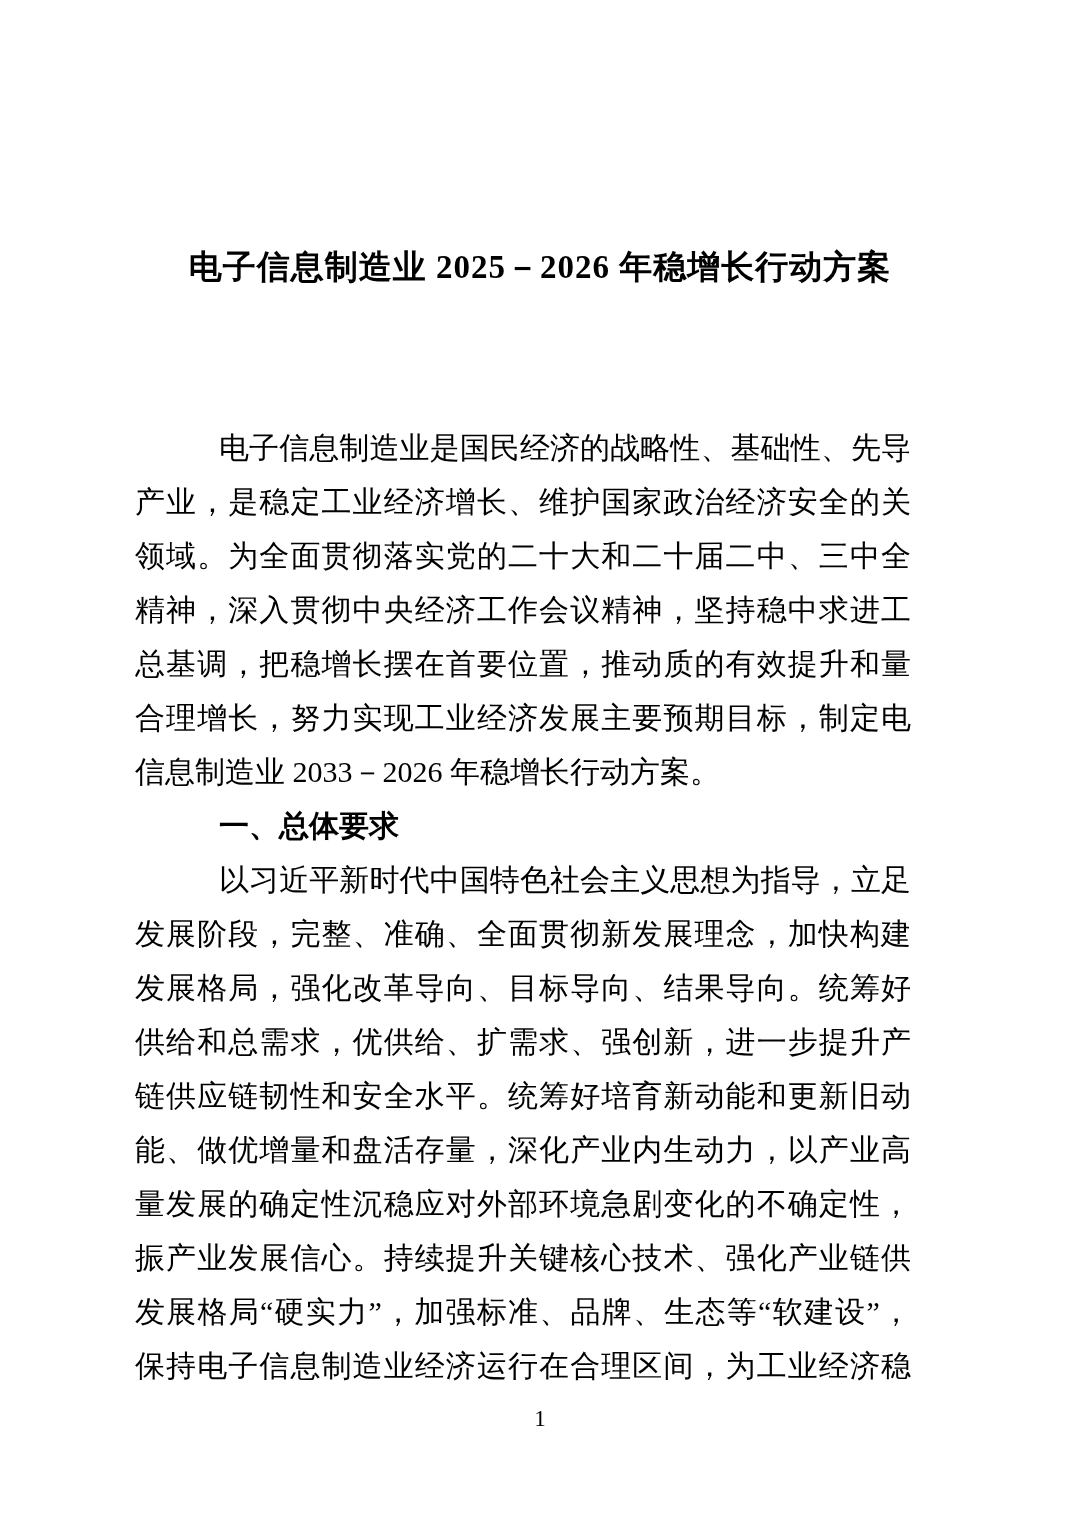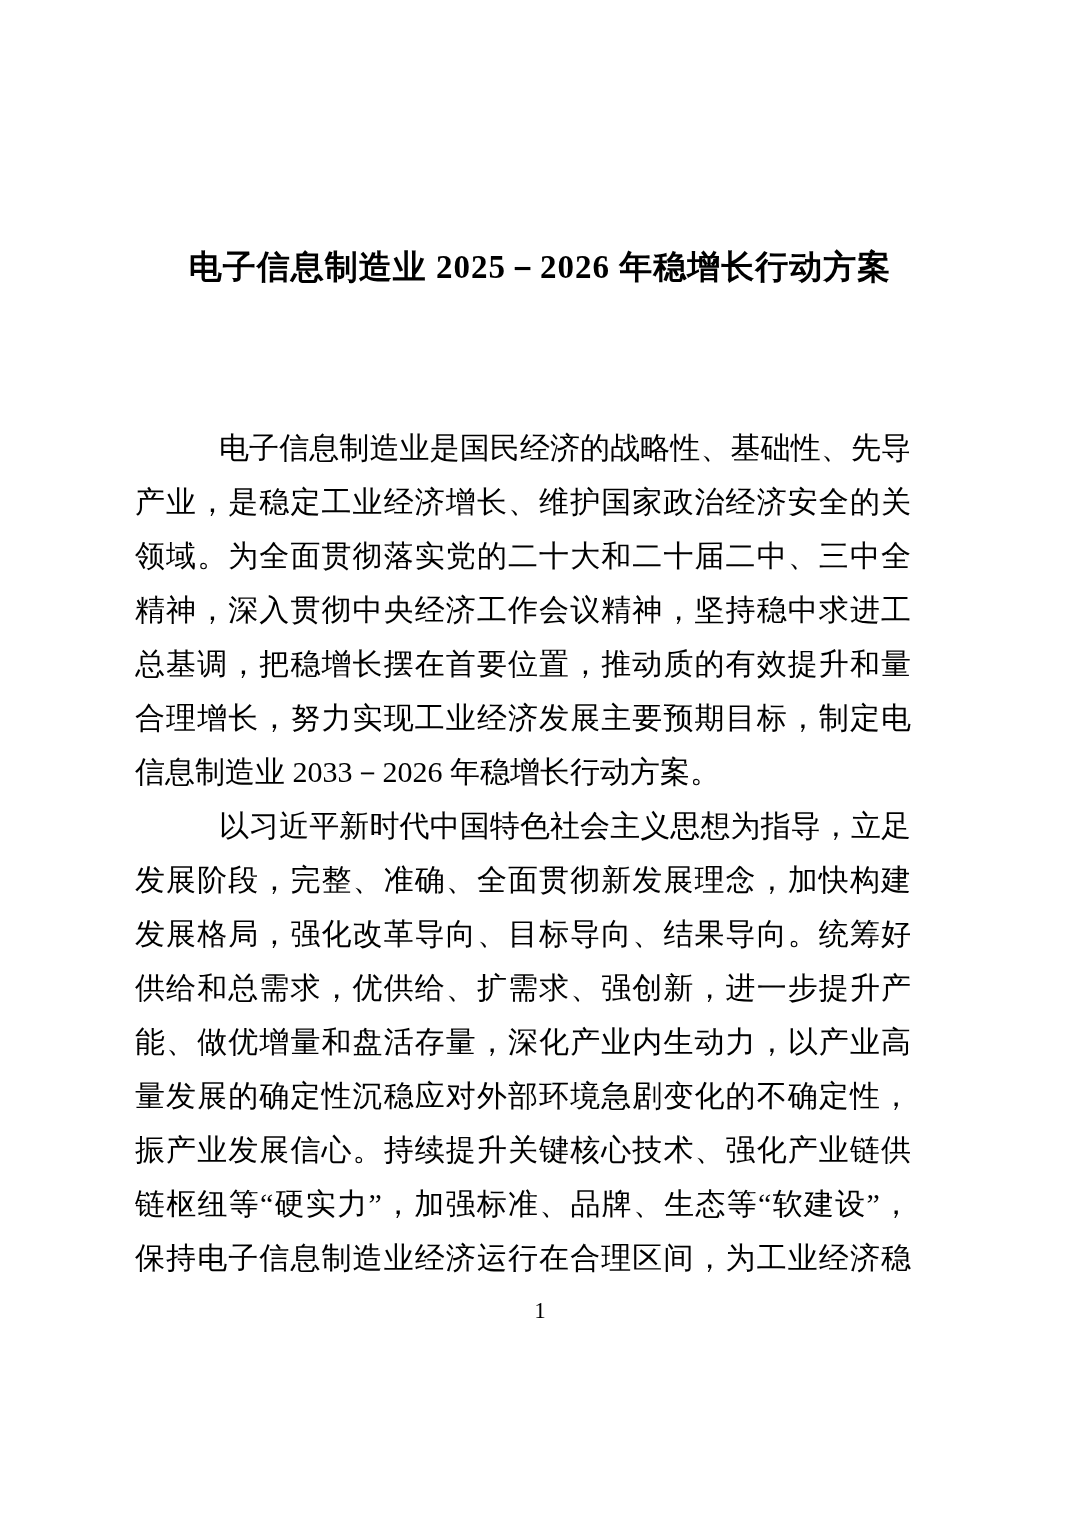--- a/index.html
+++ b/index.html
@@ -70,30 +70,32 @@
     <div>
       <div class="line indent">电子信息制造业是国民经济的战略性、基础性、先导性</div>
       <div class="line">产业，是稳定工业经济增长、维护国家政治经济安全的关键</div>
       <div class="line">领域。为全面贯彻落实党的二十大和二十届二中、三中全会</div>
       <div class="line">精神，深入贯彻中央经济工作会议精神，坚持稳中求进工作</div>
       <div class="line">总基调，把稳增长摆在首要位置，推动质的有效提升和量的</div>
       <div class="line">合理增长，努力实现工业经济发展主要预期目标，制定电子</div>
       <div class="line flush-end">信息制造业 2033－2026 年稳增长行动方案。</div>
     </div>
 
+    <div class="heading">一、总体要求</div>
 
     <div>
       <div class="line indent">以习近平新时代中国特色社会主义思想为指导，立足新</div>
       <div class="line">发展阶段，完整、准确、全面贯彻新发展理念，加快构建新</div>
       <div class="line">发展格局，强化改革导向、目标导向、结果导向。统筹好总</div>
       <div class="line">供给和总需求，优供给、扩需求、强创新，进一步提升产业</div>
+      <div class="line">链供应链韧性和安全水平。统筹好培育新动能和更新旧动</div>
       <div class="line">能、做优增量和盘活存量，深化产业内生动力，以产业高质</div>
       <div class="line">量发展的确定性沉稳应对外部环境急剧变化的不确定性，提</div>
       <div class="line">振产业发展信心。持续提升关键核心技术、强化产业链供应</div>
-      <div class="line">链枢纽等“硬实力”，加强标准、品牌、生态等“软建设”，</div>
+      <div class="line">发展格局“硬实力”，加强标准、品牌、生态等“软建设”，</div>
       <div class="line">保持电子信息制造业经济运行在合理区间，为工业经济稳增</div>
     </div>
 
   </div>
 
   <div class="page-number">1</div>
 
 </div>
 
 </body></html>

